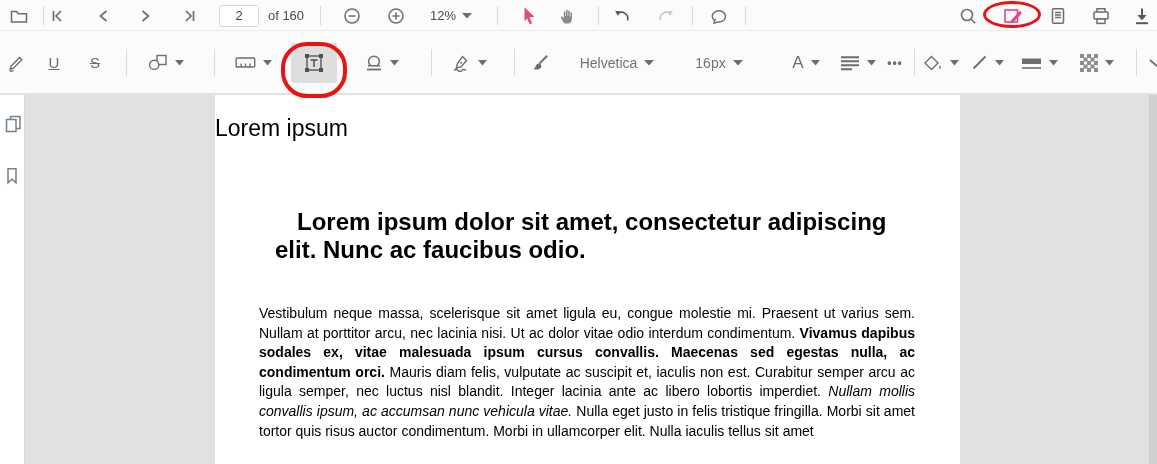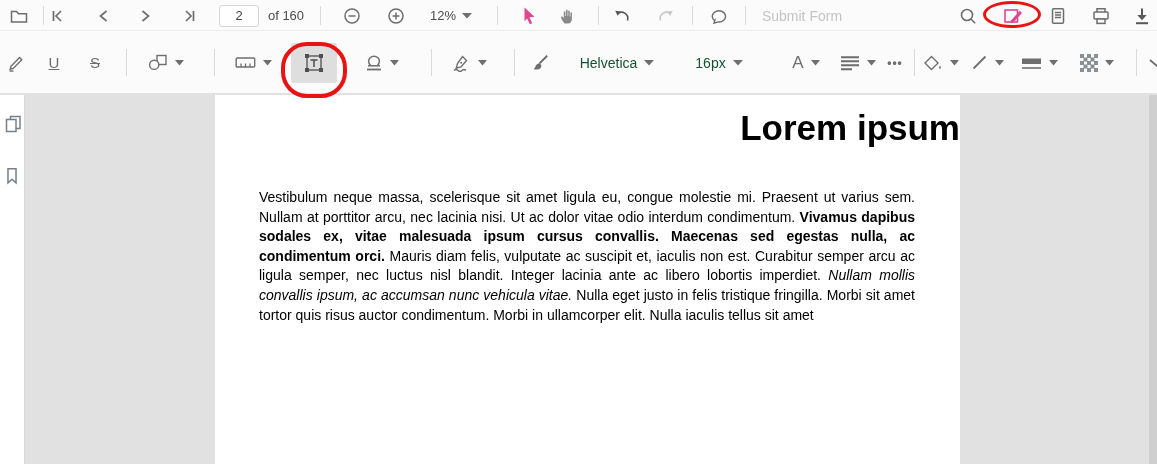--- a/index.html
+++ b/index.html
@@ -17,21 +17,21 @@
   .fbtn { position:absolute; top:0; height:63px; display:flex; align-items:center;
     justify-content:center; gap:7px; cursor:pointer; }
   .sep-t { position:absolute; top:6px; width:1px; height:19px; background:#dadada; }
   .sep-f { position:absolute; top:18px; width:1px; height:27px; background:#dadada; }
 
   .page-input { width:40px; height:22px; border:1px solid #d6d6d6; border-radius:3px;
     background:#fff; text-align:center; font-size:13px; color:#444;
     font-family:"Liberation Sans",sans-serif; }
   .lbl { font-size:13px; color:#4c4c4c; white-space:nowrap; }
   .lbl-dim { font-size:14px; color:#c4c4c4; white-space:nowrap; }
-  .fmt-lbl { font-size:14px; color:#14532d; white-space:nowrap; }
+  .fmt-lbl { font-size:14px; color:#737373; white-space:nowrap; }
 
   .uline { text-decoration:underline; font-size:15px; color:#6e6e6e; }
   .sline { text-decoration:line-through; font-size:15px; color:#6e6e6e; }
   .a-lbl { font-size:17px; color:#6e6e6e; }
   .more-lbl { font-size:12px; color:#6e6e6e; letter-spacing:1px; font-weight:bold; }
 
   .freetext-active { background:#dedede; border-radius:2px; top:12px; height:40px; }
 
   
   .red-ellipse-top { position:absolute; left:983px; top:1px; width:58px; height:27px;
@@ -40,21 +40,21 @@
     border:4px solid #e81414; border-radius:26px; z-index:20; pointer-events:none; }
 
   
   .main { position:absolute; left:0; top:95px; width:1157px; height:369px; background:#e1e1e1; }
   .sidebar { position:absolute; left:0; top:0; width:25px; height:369px; background:#fff;
     border-right:1px solid #d8d8d8; }
   .side-btn { position:absolute; left:4px; width:18px; height:18px; cursor:pointer; }
   .scrollbar { position:absolute; right:0; top:0; width:8px; height:369px; background:#cfcfcf; }
 
   .page { position:absolute; left:215px; top:0; width:745px; height:369px; background:#fff; }
-  .doc-title { margin-top:13px; text-align:right; font-size:35px; font-weight:bold;
+  .doc-title { margin-top:13px; text-align:left; font-size:23px; font-weight:normal;
     line-height:40px; color:#000; }
   .doc-heading { margin:60px 45px 0 60px; font-size:24px; font-weight:bold;
     line-height:28px; text-indent:22px; color:#000; }
   .doc-body { margin:40px 45px 0 44px; font-size:14px; line-height:19.6px;
     text-align:justify; color:#000; }
   .seg-bold { font-weight:bold; }
   .seg-italic { font-style:italic; }
 
   svg { display:block; }
 </style>
@@ -171,23 +171,20 @@
 
   <div class="tbtn" style="left:701px;width:38px;">
     <span>
       <svg width="18" height="16" viewBox="0 0 18 16">
           <path d="M3.6 12.6A6.6 5.6 0 1 1 7 13.9L3 15.2l.8-2.8z" fill="none" stroke="#6e6e6e" stroke-width="1.4"></path>
         </svg>
     </span>
   </div>
   <div class="sep-t" style="left:745px;"></div>
 
-  <div class="tbtn" style="left:756px;width:92px;">
-    <span class="lbl-dim">Submit Form</span>
-  </div>
 
   <div class="tbtn" style="left:949px;width:38px;">
     <span>
       <svg width="18" height="18" viewBox="0 0 18 18">
           <circle cx="8" cy="8" r="5.5" fill="none" stroke="#6e6e6e" stroke-width="1.6"></circle>
           <path d="M12.2 12.2L16.2 16.2" stroke="#6e6e6e" stroke-width="1.6"></path>
         </svg>
     </span>
   </div>
   <div class="tbtn" style="left:994px;width:38px;">
@@ -459,20 +456,21 @@
       <span>
         <svg width="16" height="18" viewBox="0 0 16 18">
             <path d="M4 1.8h8v14l-4-3.6-4 3.6z" fill="none" stroke="#76808b" stroke-width="1.5"></path>
           </svg>
       </span>
     </div>
   </div>
 
   <div class="page">
     <div class="doc-title">Lorem ipsum</div>
+    <div class="doc-heading">Lorem ipsum dolor sit amet, consectetur adipiscing elit. Nunc ac faucibus odio.</div>
     <div class="doc-body"><span>Vestibulum neque massa, scelerisque sit amet ligula eu, congue molestie mi. Praesent ut varius sem. Nullam at porttitor arcu, nec lacinia nisi. Ut ac dolor vitae odio interdum condimentum. </span><span class="seg-bold">Vivamus dapibus sodales ex, vitae malesuada ipsum cursus convallis. Maecenas sed egestas nulla, ac condimentum orci.</span><span> Mauris diam felis, vulputate ac suscipit et, iaculis non est. Curabitur semper arcu ac ligula semper, nec luctus nisl blandit. Integer lacinia ante ac libero lobortis imperdiet. </span><span class="seg-italic">Nullam mollis convallis ipsum, ac accumsan nunc vehicula vitae.</span><span> Nulla eget justo in felis tristique fringilla. Morbi sit amet tortor quis risus auctor condimentum. Morbi in ullamcorper elit. Nulla iaculis tellus sit amet</span></div>
   </div>
 
   <div class="scrollbar"></div>
 </div>
 
 <div class="red-ellipse-top"></div>
 <div class="red-ring-freetext"></div>
 
 </body></html>

